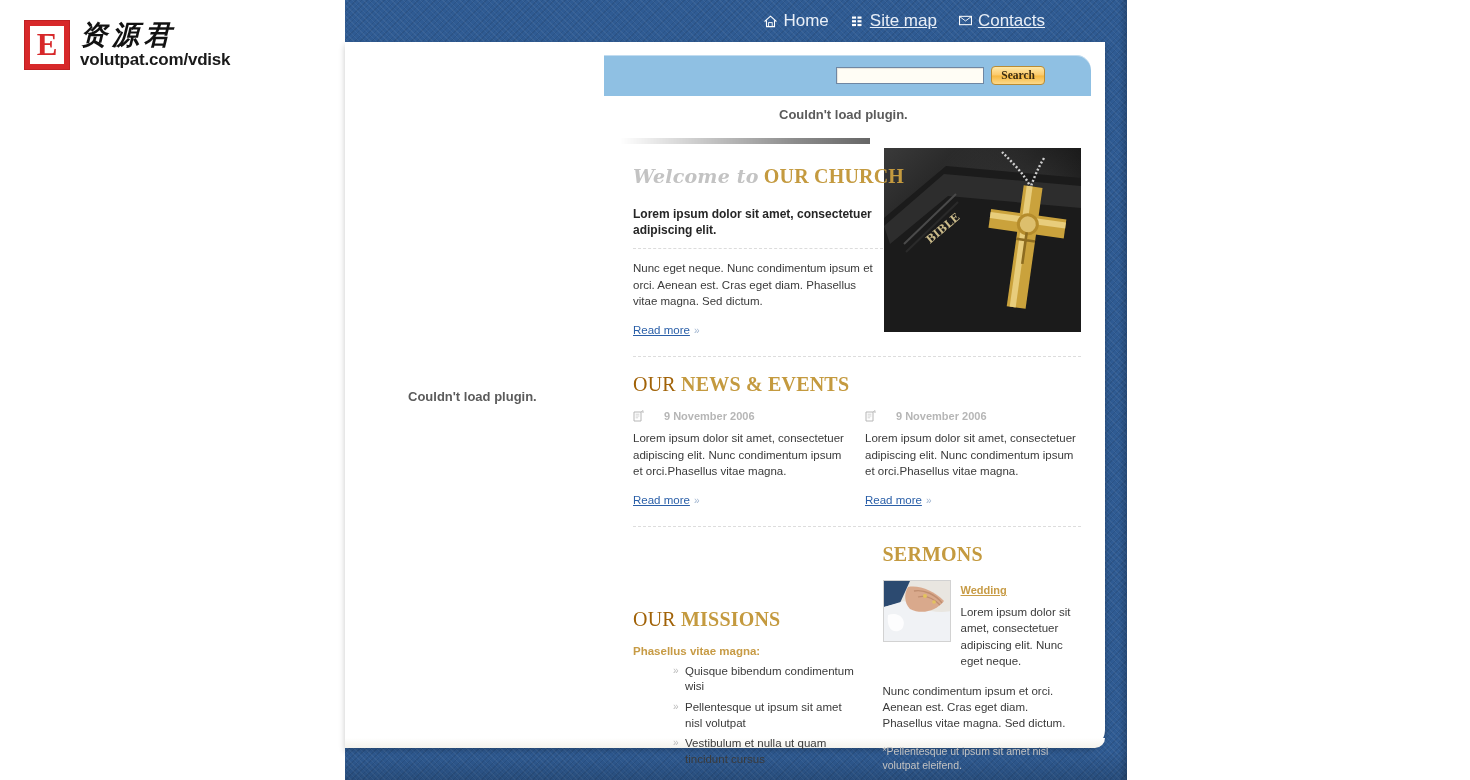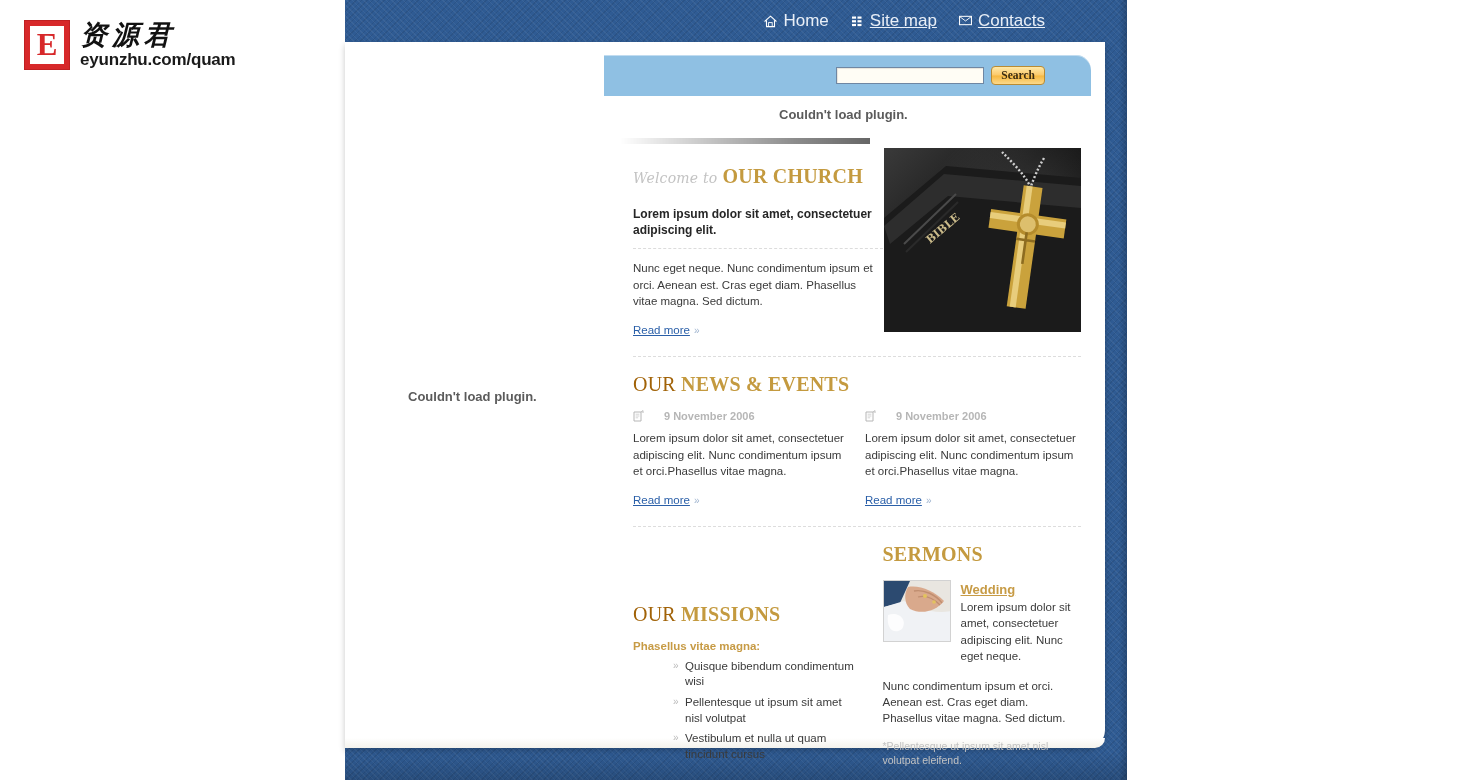--- a/index.html
+++ b/index.html
@@ -168,22 +168,23 @@
     font-family: "Liberation Serif", serif;
     font-size: 20px;
     font-weight: normal;
     letter-spacing: .2px;
   }
   .head-grey { color: #a16207; }
   .head-gold { color: #c49a3f; font-weight: bold; }
   h2.sec-head.script .head-grey {
     font-family: "DejaVu Serif", serif;
     font-style: italic;
-    font-size: 14px;
+    font-size: 19px;
     color: #c3c3c3;
+    font-weight: bold;
   }
 
   .welcome-row { display: flex; gap: 0; }
   .welcome-left { width: 250px; padding-top: 4px; }
   .lead {
     margin: 0 0 9px 0;
     font-size: 12px; font-weight: bold; color: #262626; line-height: 1.35;
   }
   .dashed-div {
     border: 0; border-top: 1px dashed #dcdcdc;
@@ -248,42 +249,42 @@
 
   .sermon-top { display: flex; gap: 10px; }
   .sermon-thumb {
     width: 68px; height: 62px; flex: none;
     border: 1px solid #d2d2d2;
     background: linear-gradient(160deg, #2d4a6b 0%, #5a7b9c 22%, #dcc3ad 45%, #efe4dc 100%);
     overflow: hidden;
   }
   .sermon-thumb svg { display: block; }
   .sermon-title {
-    font-size: 13px; font-weight: bold; color: #c79b45;
+    font-size: 11px; font-weight: bold; color: #c79b45;
     text-decoration: underline; cursor: pointer;
-    margin-bottom: 2px; display: inline-block;
+    margin-bottom: 8px; display: inline-block;
   }
   .sermon-meta { font-size: 11.5px; color: #3a3a3a; line-height: 1.4; }
   .footnote {
     margin-top: 12px;
     font-size: 10.5px; color: #c2c2c2; line-height: 1.35;
   }
 </style>
 </head>
 <body>
 
 <div class="page">
 
   <div class="brand">
     <div class="brand-mark">
       <div class="brand-mark-inner">E</div>
     </div>
     <div class="brand-text">
       <div class="brand-cn">资源君</div>
-      <div class="brand-url">eyunzhu.com/quam</div>
+      <div class="brand-url">volutpat.com/vdisk</div>
     </div>
   </div>
 
   <div class="blue-frame">
     <div class="frame-right-shade"></div>
     <div class="frame-bottom-shade"></div>
   </div>
 
   <nav class="topnav">
 

